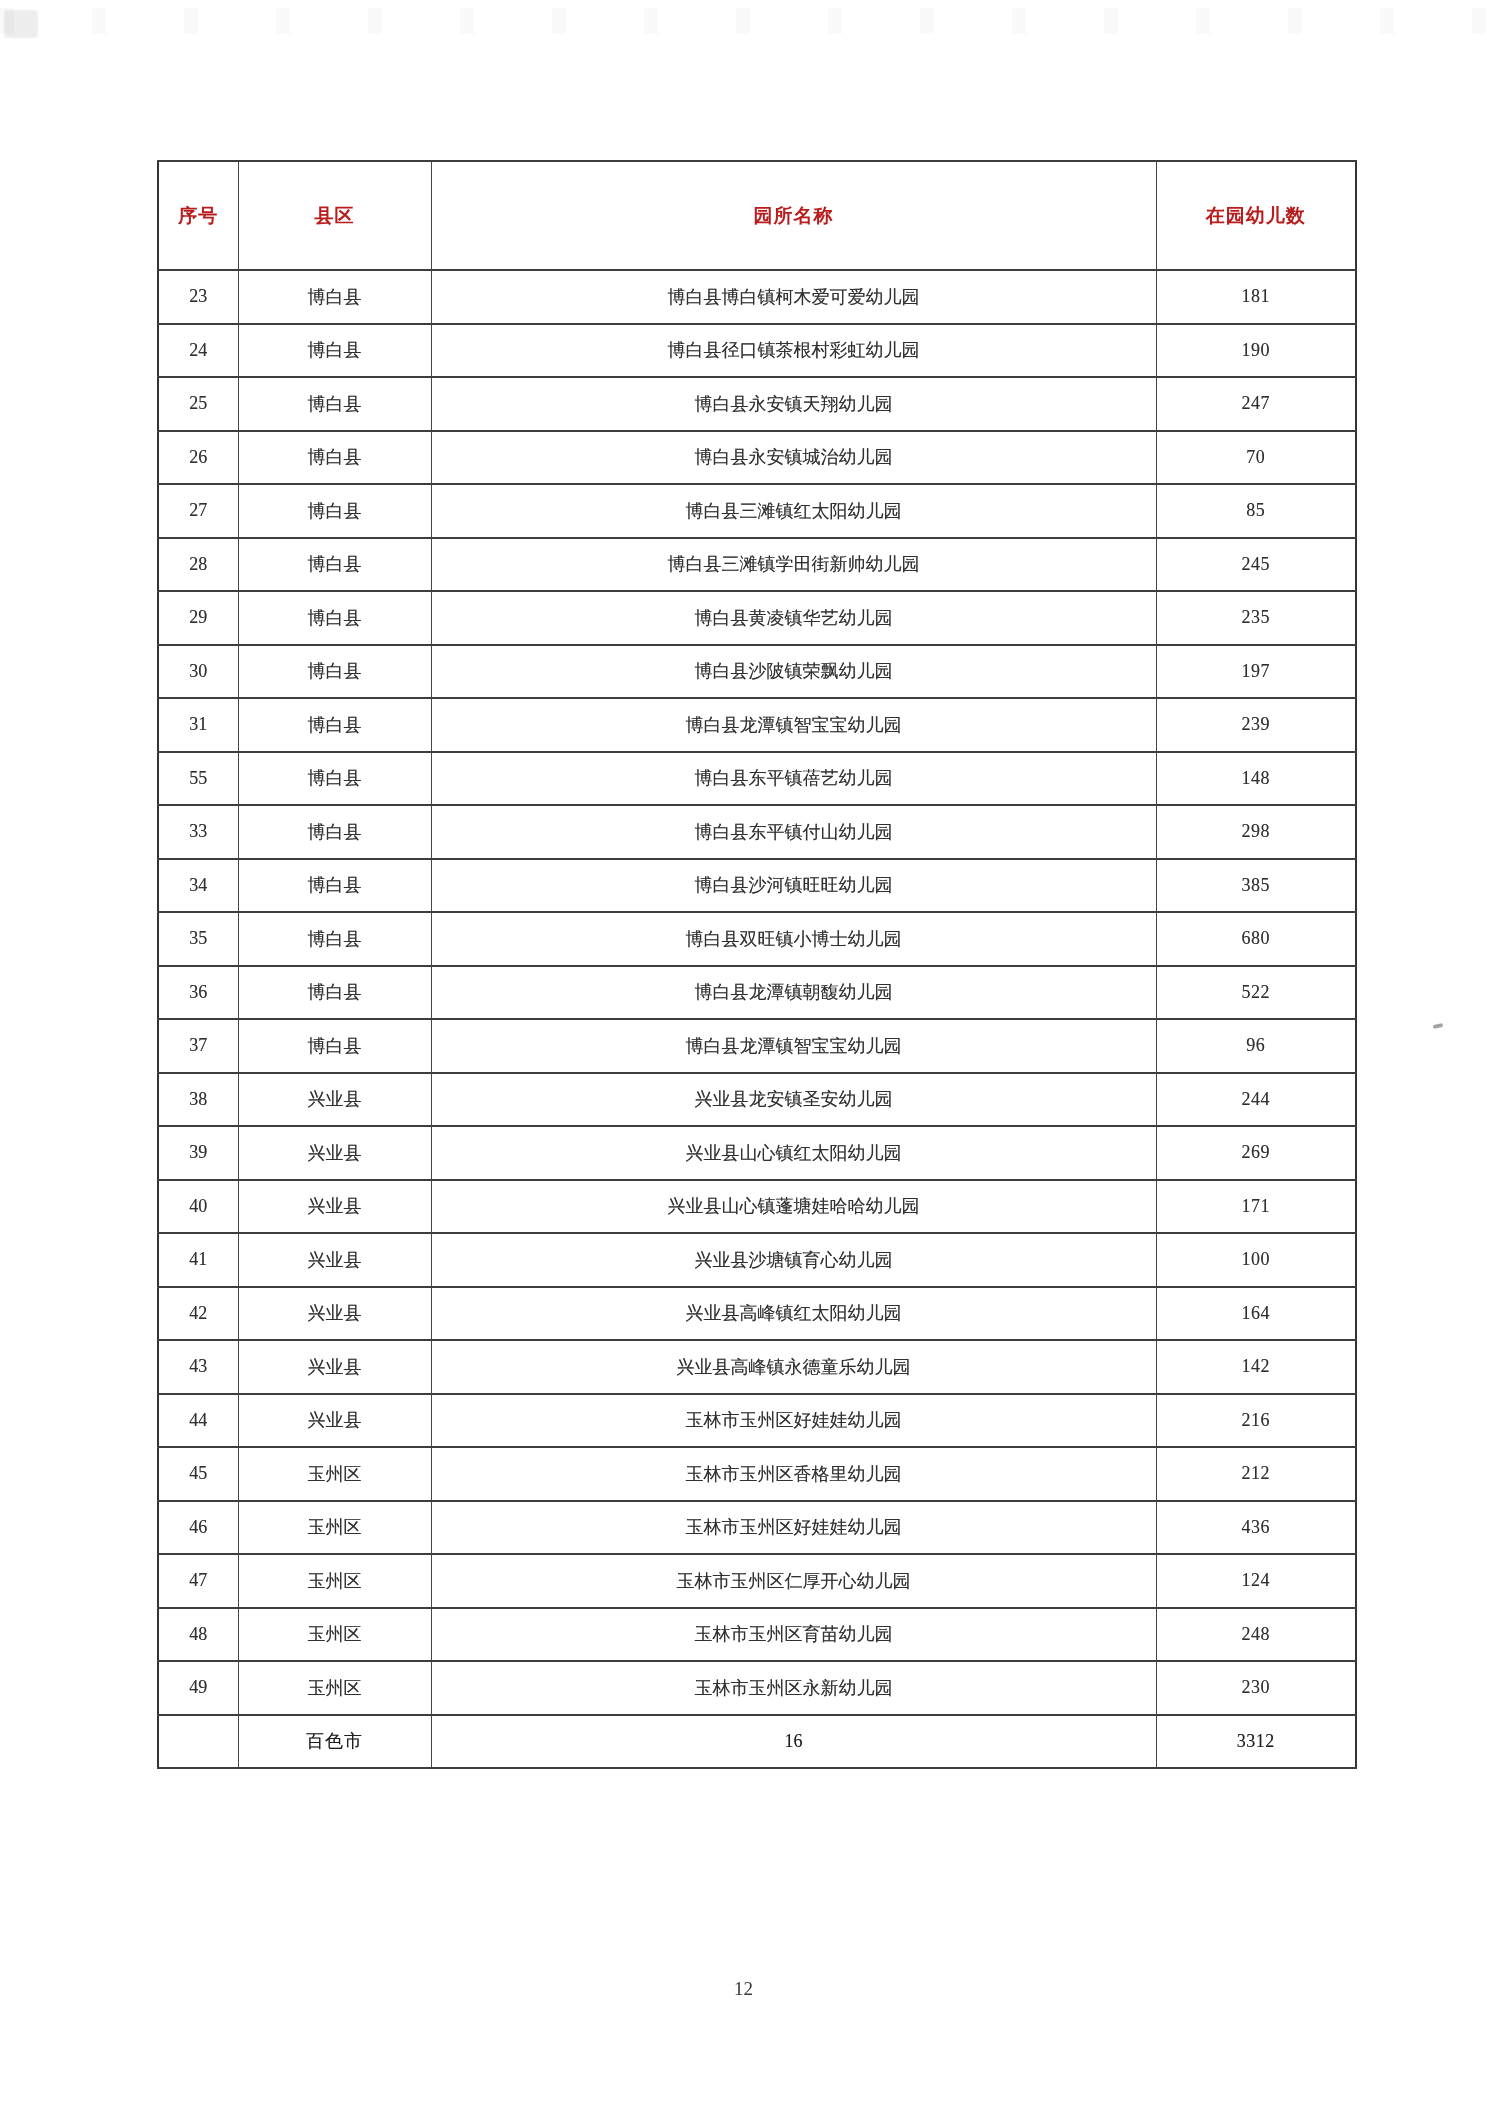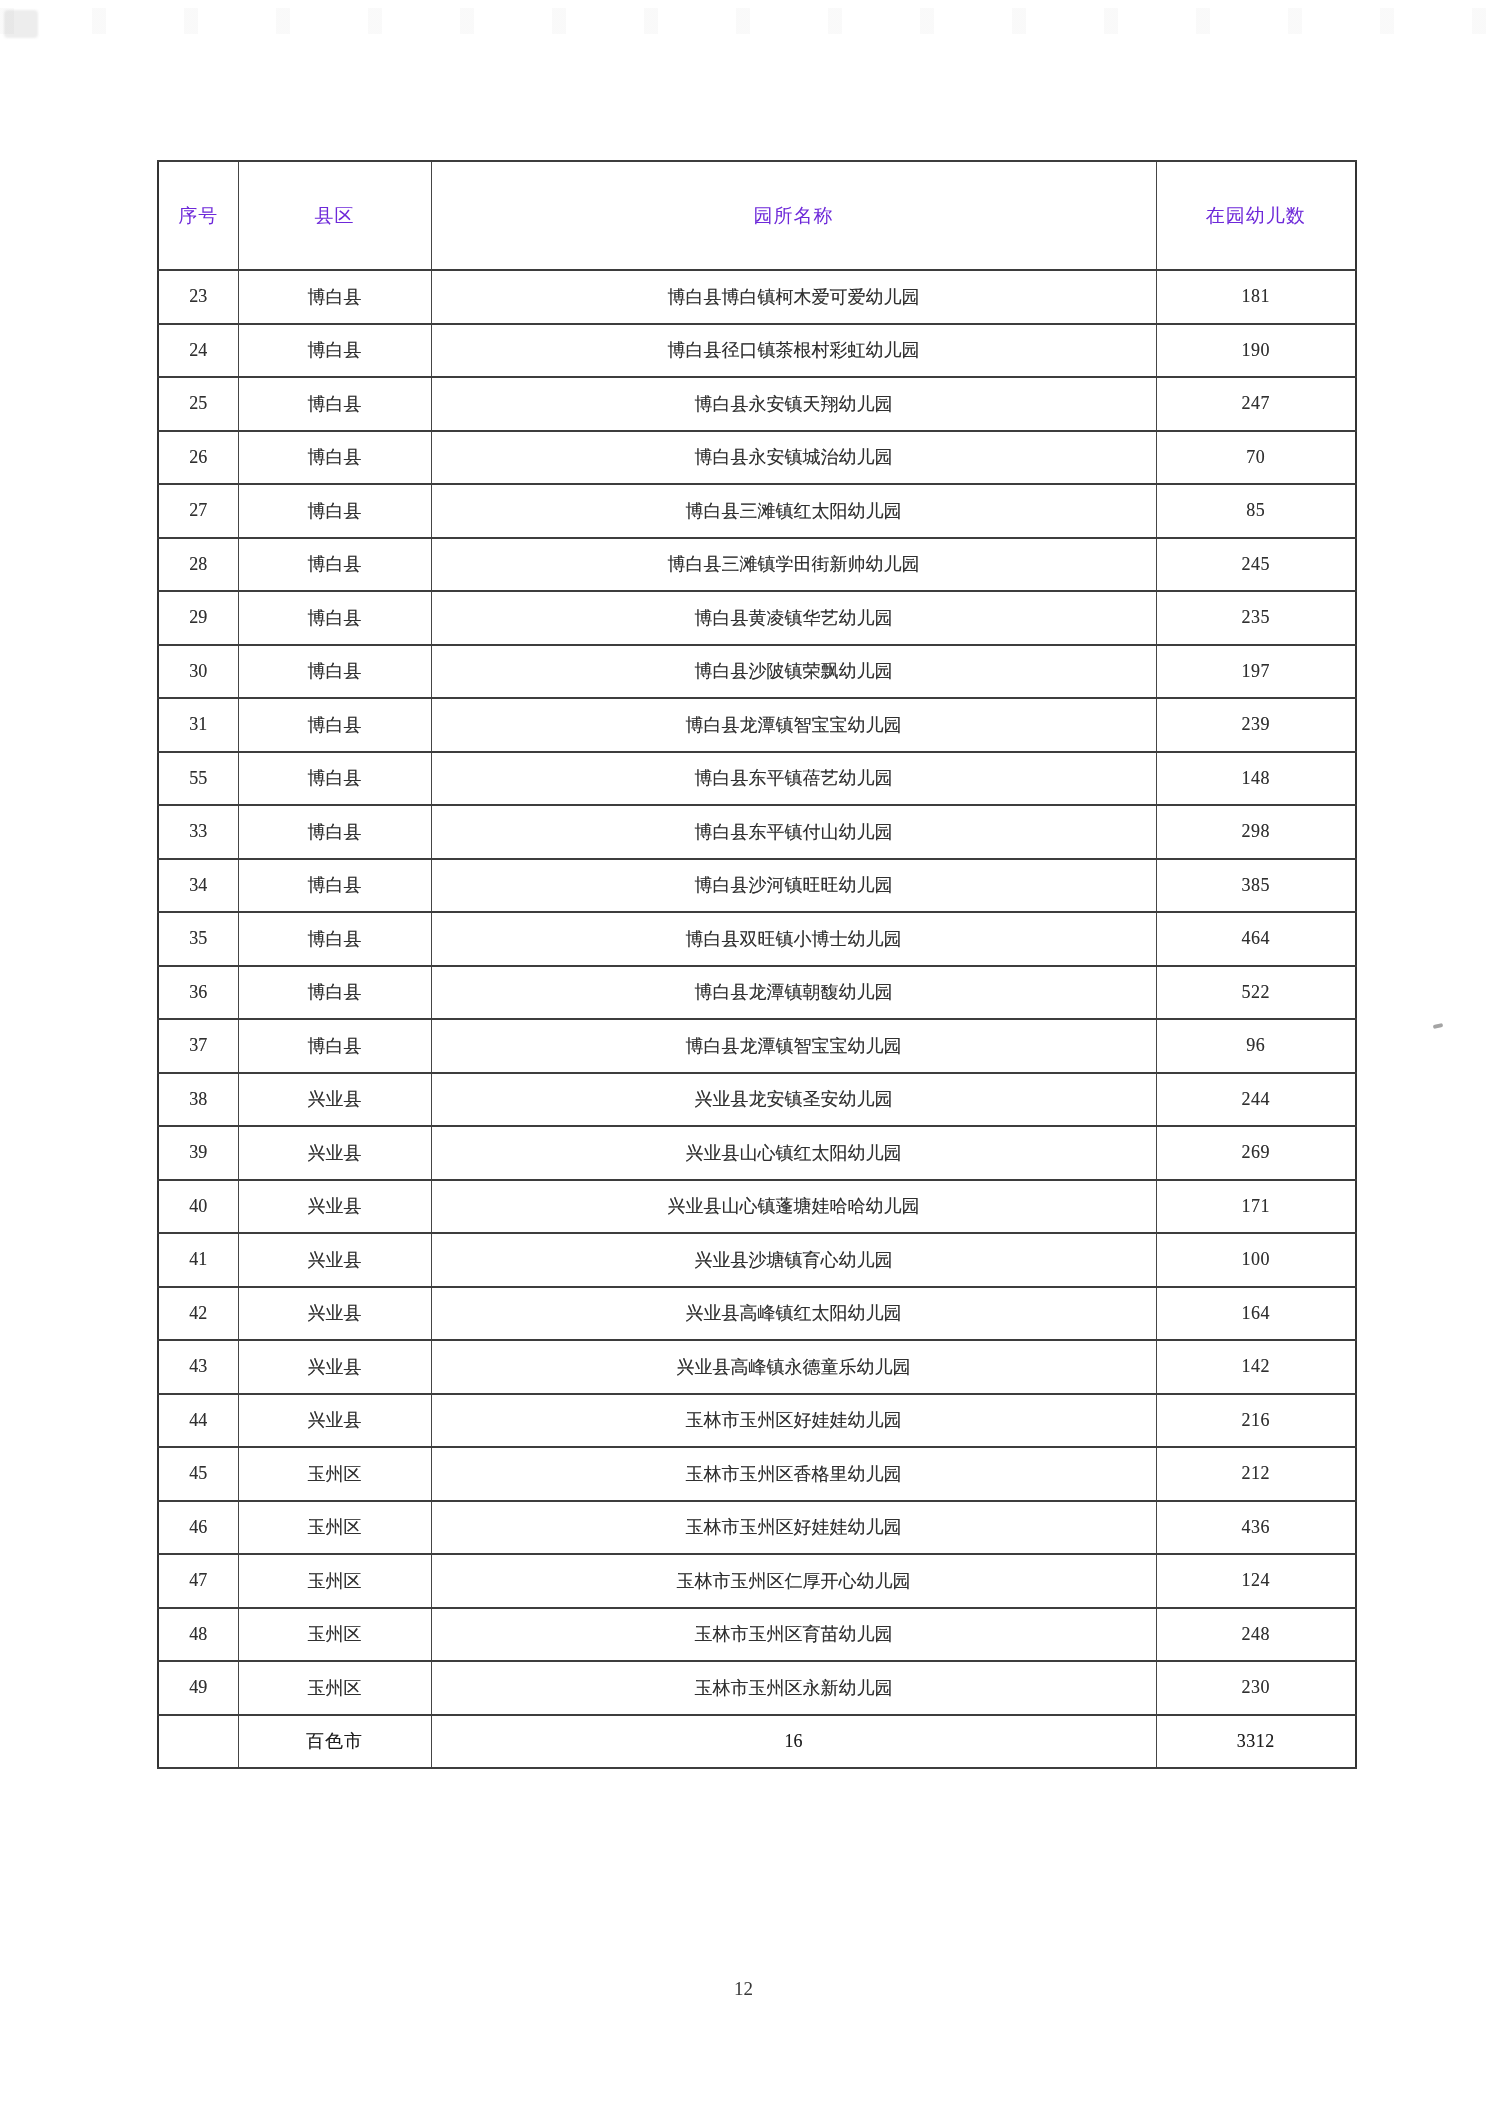--- a/index.html
+++ b/index.html
@@ -76,23 +76,23 @@
     vertical-align: middle;
     padding: 0;
     overflow: hidden;
     white-space: nowrap;
   }
   table.roster { border: 2.5px solid #333333; }
 
   table.roster thead th {
     height: 107px;
     font-family: "Liberation Sans", sans-serif;
-    font-weight: 400;
+    font-weight: 700;
     font-size: 19px;
-    color: #6d28d9;
+    color: #b91c1c;
     letter-spacing: 1px;
   }
   table.roster tbody td {
     height: 51.5px;
     font-size: 18px;
     color: #303030;
     text-shadow: 0 0 0.5px rgba(40,40,40,0.45);
   }
   table.roster tbody td.cell-count {
     font-family: "Liberation Serif", serif;
@@ -212,21 +212,21 @@
         <tr>
       <td class="cell-no">34</td>
       <td class="cell-county">博白县</td>
       <td class="cell-name">博白县沙河镇旺旺幼儿园</td>
       <td class="cell-count">385</td>
     </tr>
         <tr>
       <td class="cell-no">35</td>
       <td class="cell-county">博白县</td>
       <td class="cell-name">博白县双旺镇小博士幼儿园</td>
-      <td class="cell-count">464</td>
+      <td class="cell-count">680</td>
     </tr>
         <tr>
       <td class="cell-no">36</td>
       <td class="cell-county">博白县</td>
       <td class="cell-name">博白县龙潭镇朝馥幼儿园</td>
       <td class="cell-count">522</td>
     </tr>
         <tr>
       <td class="cell-no">37</td>
       <td class="cell-county">博白县</td>

